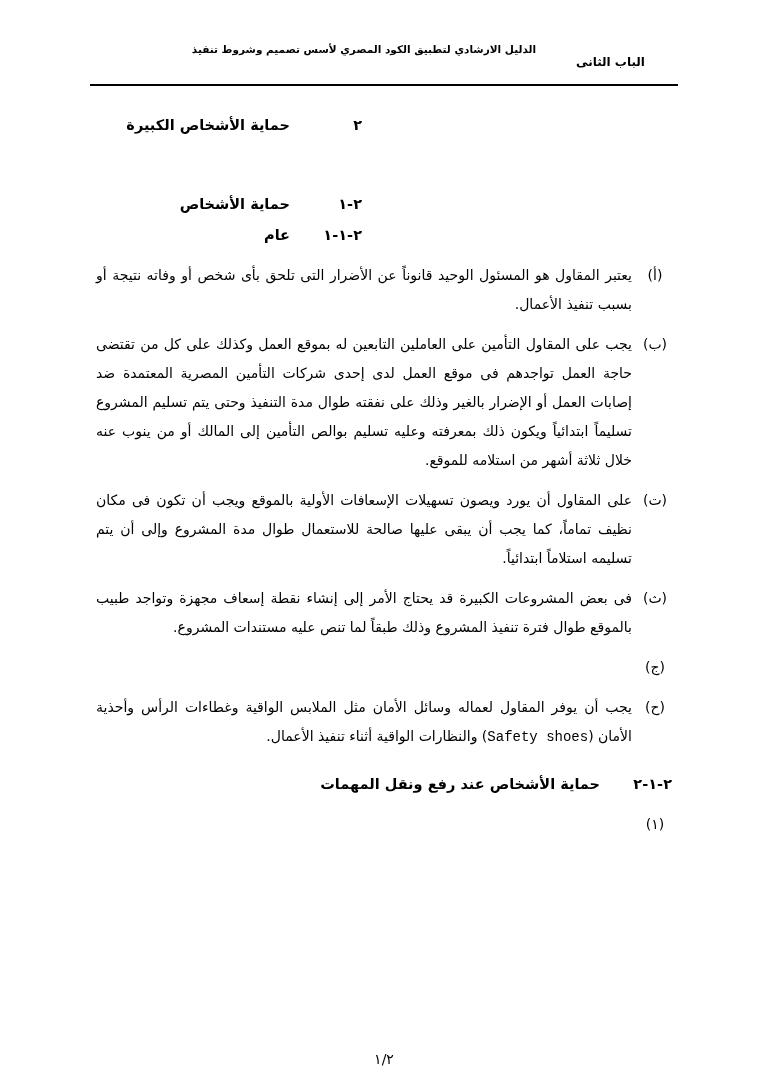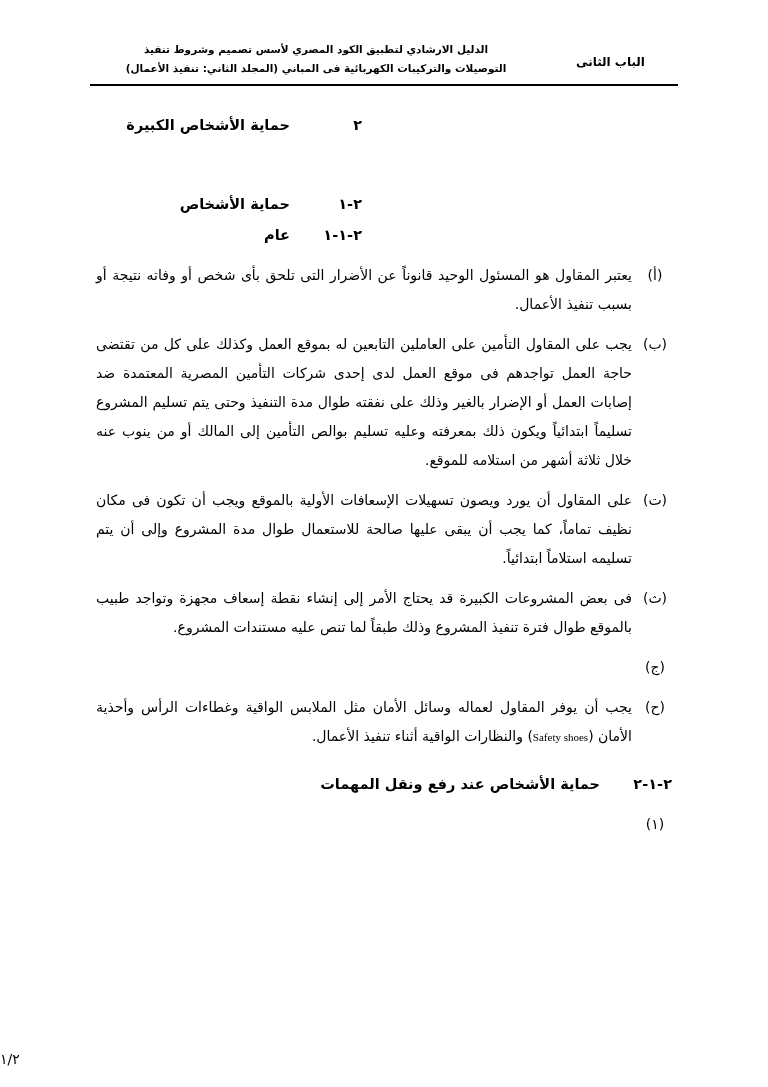--- a/index.html
+++ b/index.html
@@ -32,21 +32,20 @@
     top: 40px;
     right: 96px;
     left: 96px;
     display: flex;
     flex-direction: row;
     align-items: flex-start;
     justify-content: space-between;
   }
 
   .header-title-block {
-    text-align: center;
     flex: 1 1 auto;
     padding-right: 40px;
   }
 
   .header-line {
     font-size: 10.5px;
     font-weight: bold;
     line-height: 19px;
     white-space: nowrap;
     letter-spacing: 0;
@@ -136,49 +135,48 @@
   .para-body {
     flex: 1 1 auto;
     font-size: 14px;
     line-height: 29px;
     text-align: justify;
     text-align-last: right;
     padding-right: 6px;
   }
 
   .latin {
-    font-family: Liberation Serif, serif;
-    font-size: 11px;
+    font-family: Liberation Mono, monospace;
+    font-size: 14px;
     direction: ltr;
     unicode-bidi: embed;
   }
 
   .section-gap { height: 16px; }
 
   
   .footer {
     position: absolute;
     bottom: 18px;
     right: 0;
     left: 0;
-    text-align: left;
+    text-align: center;
     font-size: 14px;
     line-height: 20px;
   }
 </style>
 </head>
 <body>
 
 <div class="page">
 
   <div class="header">
     <div class="header-chapter">الباب الثانى</div>
     <div class="header-title-block">
       <div class="header-line">الدليل الارشادي لتطبيق الكود المصري لأسس تصميم وشروط تنفيذ</div>
-      <div class="header-line">التوصيلات والتركيبات الكهربائية فى المباني (المجلد الثاني: تنفيذ الأعمال)</div>
     </div>
   </div>
   <div class="header-rule"></div>
 
   <div class="content">
 
     <div class="heading heading-1 heading-row-1">
       <span class="heading-num">٢</span>
       <span class="heading-text">حماية الأشخاص الكبيرة</span>
     </div>

